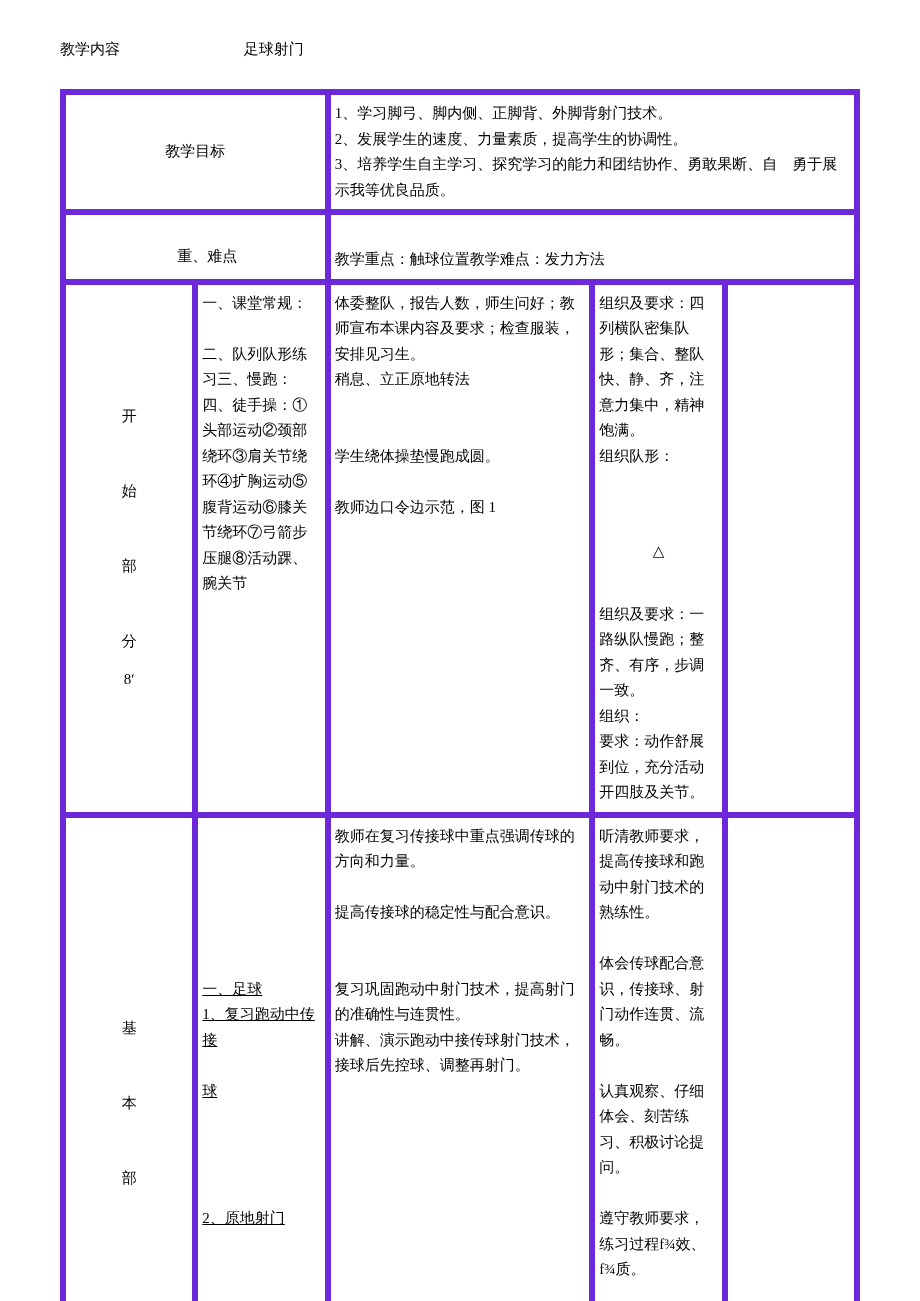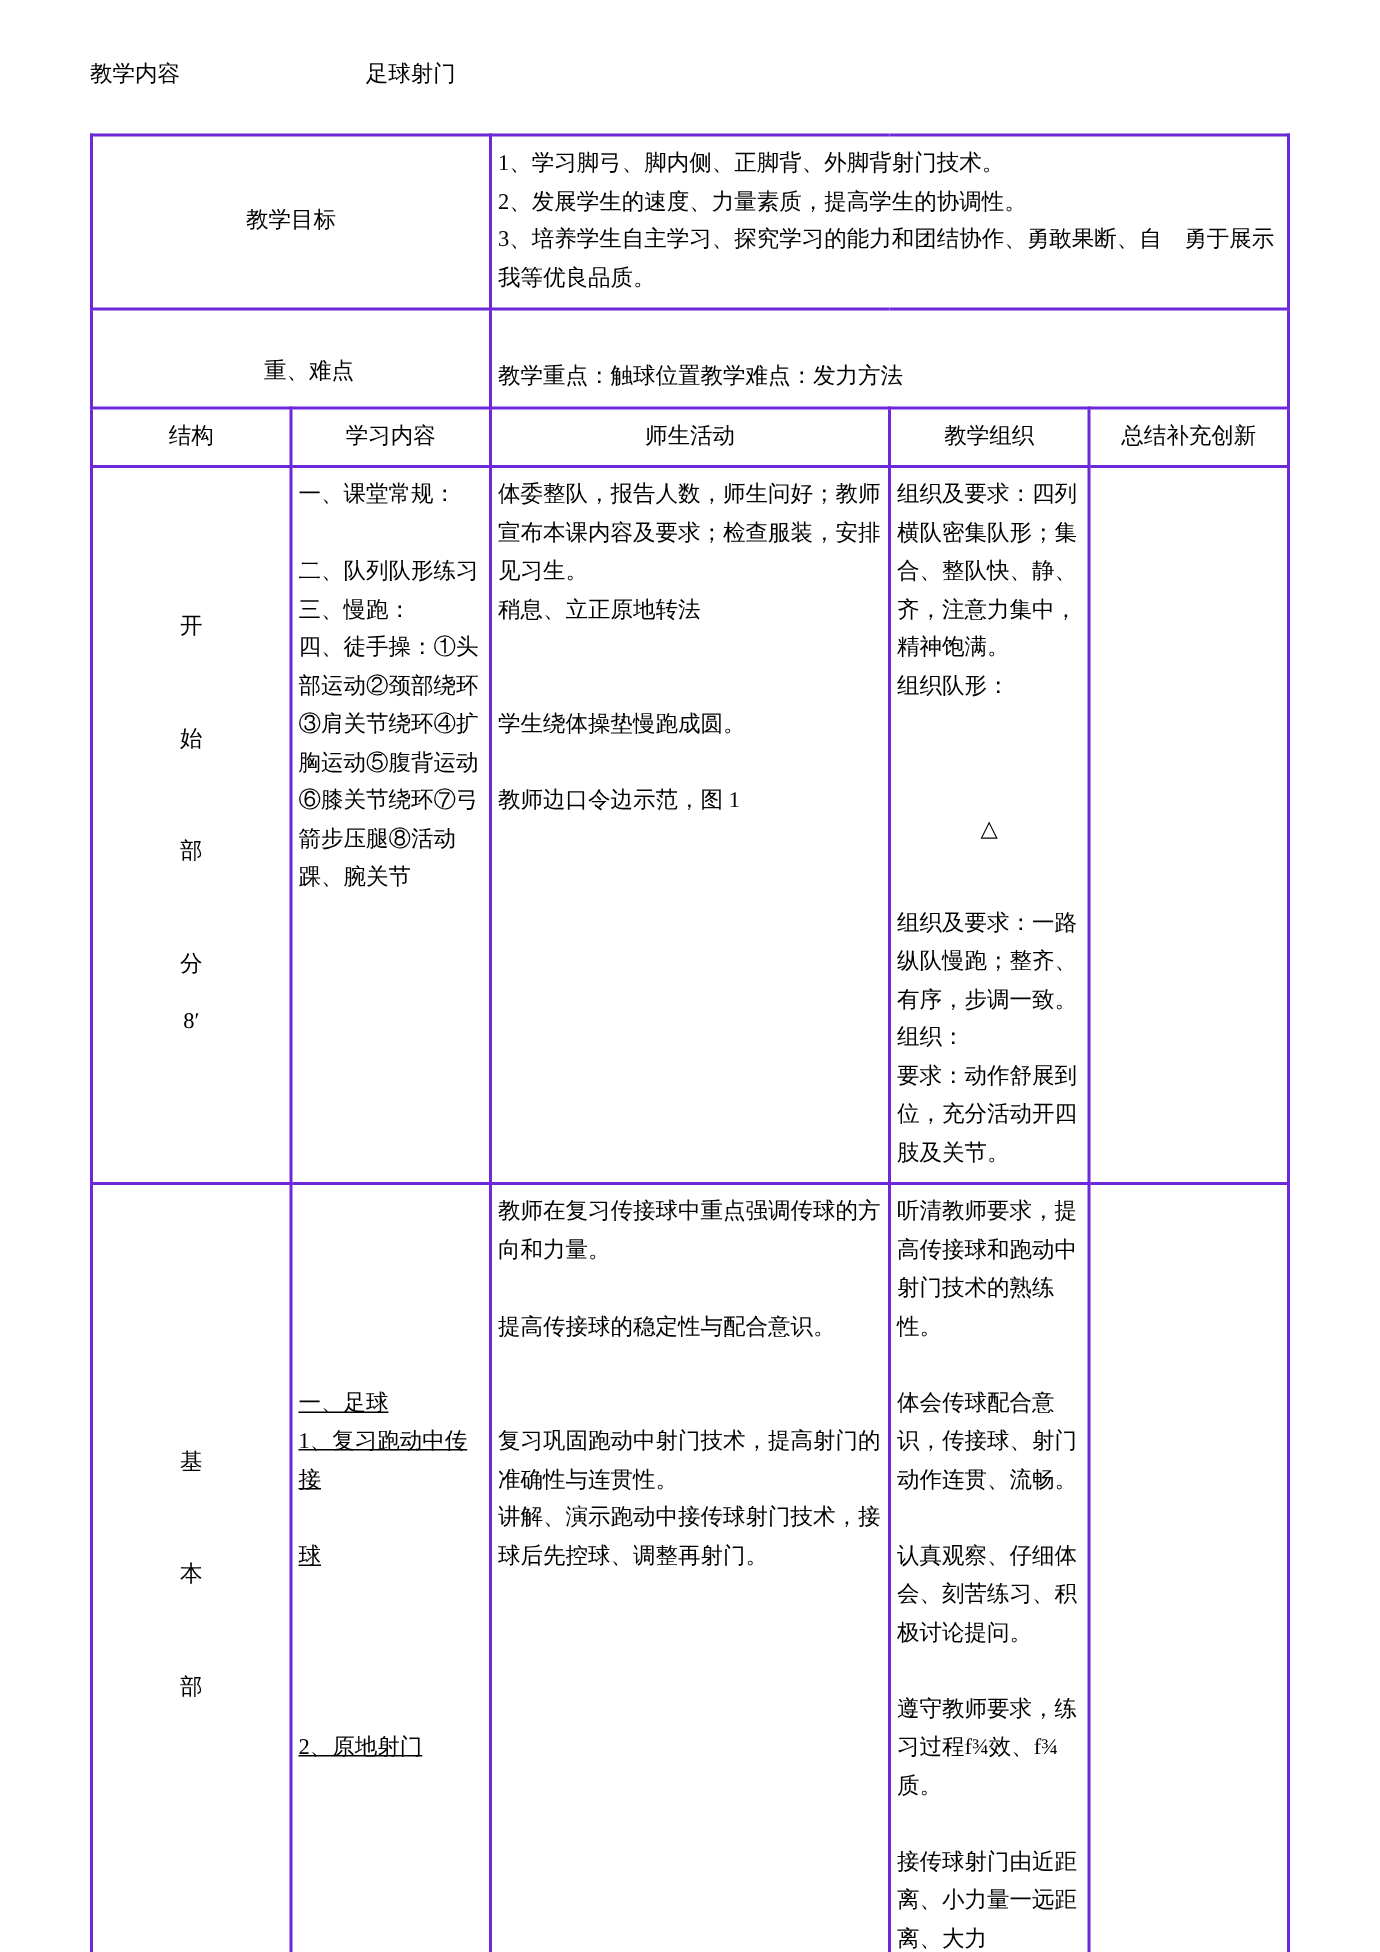--- a/index.html
+++ b/index.html
@@ -20,21 +20,21 @@
   .header-line .title {
     display: inline-block;
     margin-left: 120px;
   }
   table {
     border-collapse: collapse;
     width: 100%;
     table-layout: fixed;
   }
   td {
-    border: 2px solid #6d28d9;
+    border: 6px solid #6d28d9;
     padding: 6px 4px;
     vertical-align: top;
     line-height: 1.7;
     word-wrap: break-word;
   }
   .col-structure { width: 55px; text-align: center; }
   .col-content { width: 150px; }
   .col-activity { width: 160px; }
   .col-org { width: 170px; }
   .col-summary { width: 80px; text-align: center; }
@@ -56,27 +56,20 @@
   <tbody>
       <tr>
     <td colspan="2" class="vertical-label" style="vertical-align:middle;">教学目标</td>
     <td colspan="4" style="white-space:pre-wrap;">1、学习脚弓、脚内侧、正脚背、外脚背射门技术。
 2、发展学生的速度、力量素质，提高学生的协调性。
 3、培养学生自主学习、探究学习的能力和团结协作、勇敢果断、自 勇于展示我等优良品质。</td>
   </tr>
   <tr>
     <td colspan="2" class="vertical-label" style="vertical-align:middle; padding-top:20px; padding-bottom:0;padding-left:28px;">重、难点</td>
     <td colspan="4" style="vertical-align:bottom; padding-top:32px;">教学重点：触球位置教学难点：发力方法</td>
-  </tr>
-  <tr>
-    <td class="col-structure">结构</td>
-    <td class="col-content" style="text-align:center;">学习内容</td>
-    <td class="col-activity" style="text-align:center;" colspan="2">师生活动</td>
-    <td class="col-org" style="text-align:center;">教学组织</td>
-    <td class="col-summary">总结补充创新</td>
   </tr>
   <tr>
     <td class="col-structure vertical-label" style="white-space:pre-wrap; vertical-align:middle;">开
 
 始
 
 部
 
 分
 8ʹ</td>

